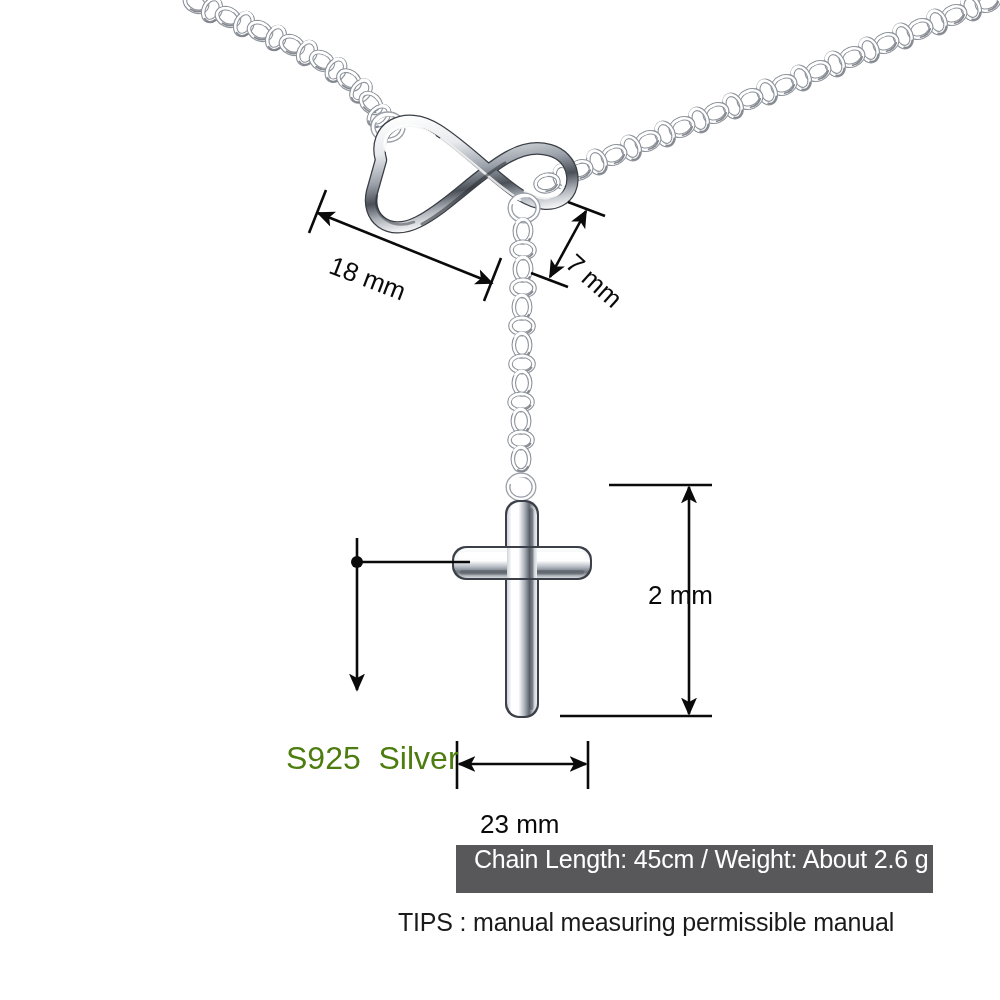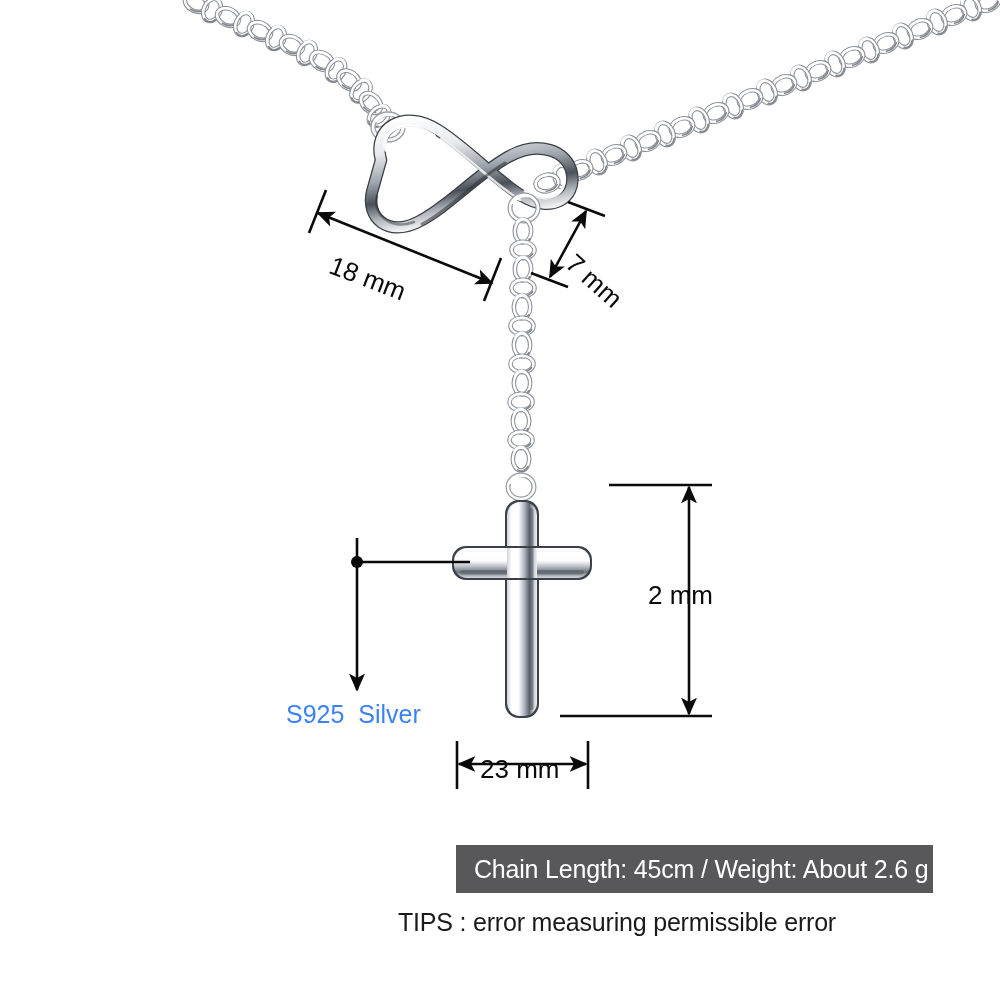--- a/index.html
+++ b/index.html
@@ -25,21 +25,21 @@
     height: 1000px;
   }
   .banner-box {
     position: absolute;
     left: 456px;
     top: 845px;
     width: 477px;
     height: 48px;
     background: #58585a;
     display: flex;
-    align-items: center;
+    align-items: flex-start;
     box-sizing: border-box;
     padding-left: 18px;
   }
   .banner-text {
     color: #ffffff;
     font-size: 25px;
     font-family: "Liberation Sans", sans-serif;
     letter-spacing: -0.2px;
     white-space: nowrap;
   }
@@ -49,23 +49,23 @@
     top: 908px;
     color: #1a1a1a;
     font-size: 25px;
     font-family: "Liberation Sans", sans-serif;
     letter-spacing: -0.2px;
     white-space: nowrap;
   }
   .material-label {
     position: absolute;
     left: 286px;
-    top: 700px;
-    color: #3b82f6;
-    font-size: 25px;
+    top: 740px;
+    color: #4d7c0f;
+    font-size: 32px;
     font-family: "Liberation Sans", sans-serif;
     white-space: pre;
   }
   .mm-label {
     position: absolute;
     color: #0a0a0a;
     font-size: 26px;
     font-family: "Liberation Sans", sans-serif;
     white-space: nowrap;
   }
@@ -80,21 +80,21 @@
     top: 248px;
     transform: rotate(42deg);
     transform-origin: left top;
   }
   #label-13 {
     left: 648px;
     top: 580px;
   }
   #label-23 {
     left: 480px;
-    top: 754px;
+    top: 809px;
   }
 </style>
 </head>
 <body>
 
 <div id="stage">
 
   <svg id="art" viewBox="0 0 1000 1000" xmlns="http://www.w3.org/2000/svg">
     <defs>
       <linearGradient id="gMetalH" x1="0" y1="0" x2="0" y2="1">
@@ -310,15 +310,15 @@
   <div class="mm-label" id="label-7">7 mm</div>
   <div class="mm-label" id="label-13">2 mm</div>
   <div class="mm-label" id="label-23">23 mm</div>
 
   <div class="material-label">S925  Silver</div>
 
   <div class="banner-box">
     <span class="banner-text">Chain Length: 45cm / Weight: About 2.6 g</span>
   </div>
 
-  <div class="tips-line">TIPS : error measuring permissible error</div>
+  <div class="tips-line">TIPS : manual measuring permissible manual</div>
 
 </div>
 
 </body></html>

